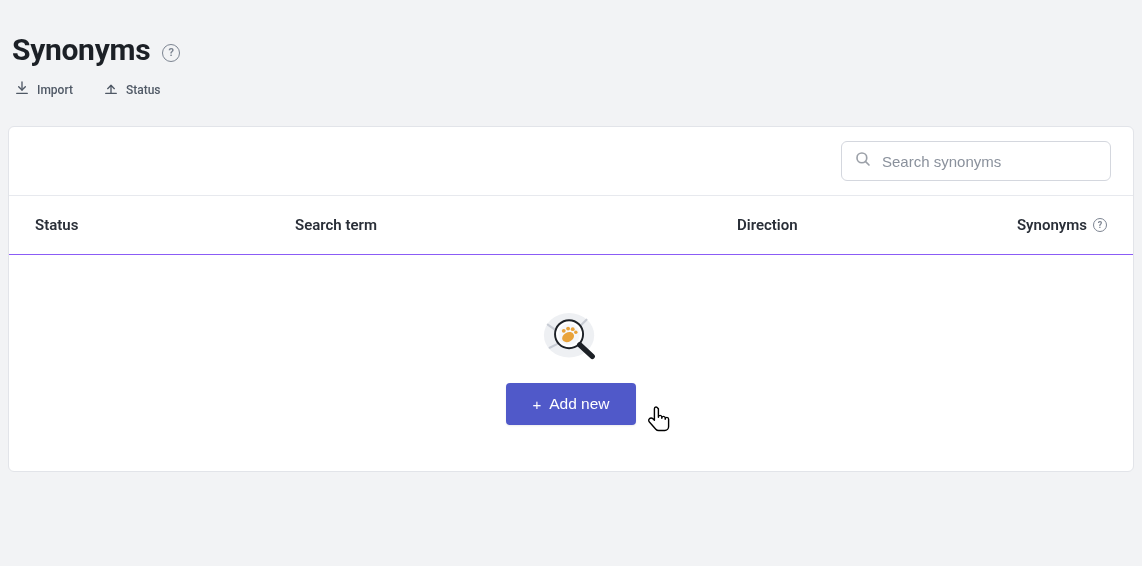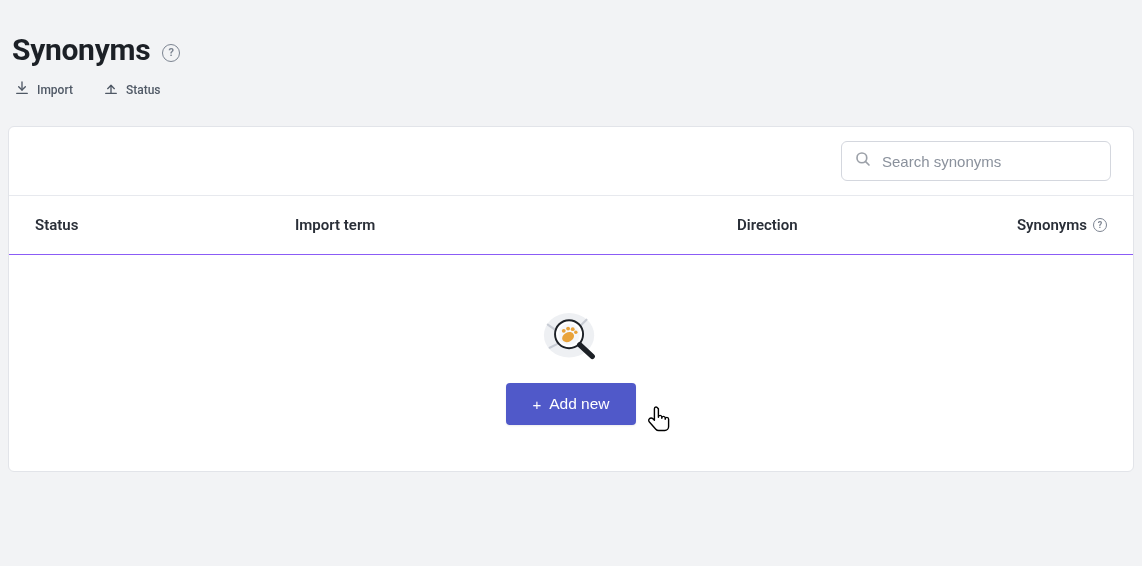--- a/index.html
+++ b/index.html
@@ -144,21 +144,21 @@
             <circle cx="10.5" cy="10.5" r="6.5"></circle>
               <path d="M20 20l-4.8-4.8"></path>
           </svg>
         </span>
         <input type="text" placeholder="Search synonyms" style="">
       </div>
     </div>
 
     <div class="thead">
       <div class="col-status">Status</div>
-      <div class="col-term">Import term</div>
+      <div class="col-term">Search term</div>
       <div class="col-direction">Direction</div>
       <div class="col-synonyms">
         <span>Synonyms</span>
         <span class="help-circle small">?</span>
       </div>
     </div>
 
     <div class="empty">
       <div class="empty-illus">
         <svg viewBox="0 0 60 54">

